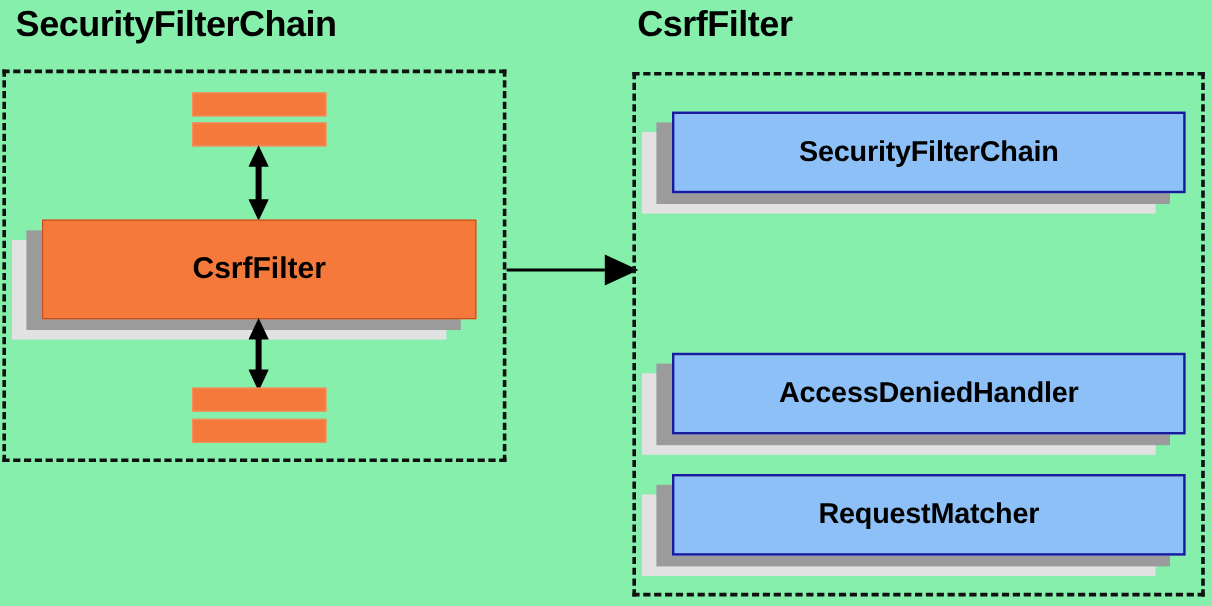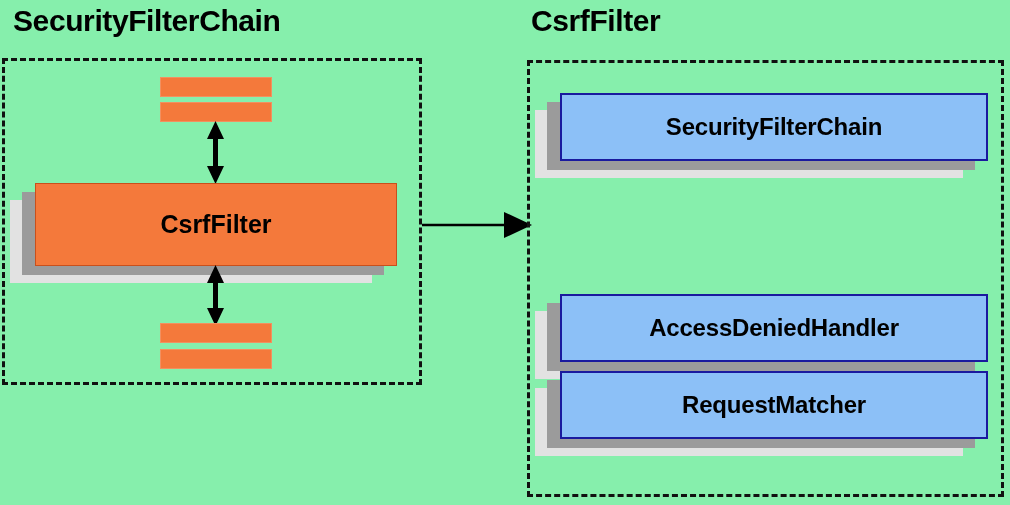--- a/index.html
+++ b/index.html
@@ -73,21 +73,21 @@
   
   .blue-box { left: 560px; width: 428px; height: 68px; }
   .blue-box .face {
     background: #8cc0f7;
     border: 2px solid #1a1a9e;
   }
   .blue-box .label { font-size: 24px; letter-spacing: -0.2px; }
   #blue-0 { top: 93px; }
   #blue-1 { top: 194px; }
   #blue-2 { top: 294px; }
-  #blue-3 { top: 371px; }
+  #blue-3 { top: 395px; }
 
   
   .mini-bar {
     position: absolute;
     left: 160px;
     width: 112px;
     height: 20px;
     background: #f4793b;
     border: 1px solid #f29060;
     box-sizing: border-box;

